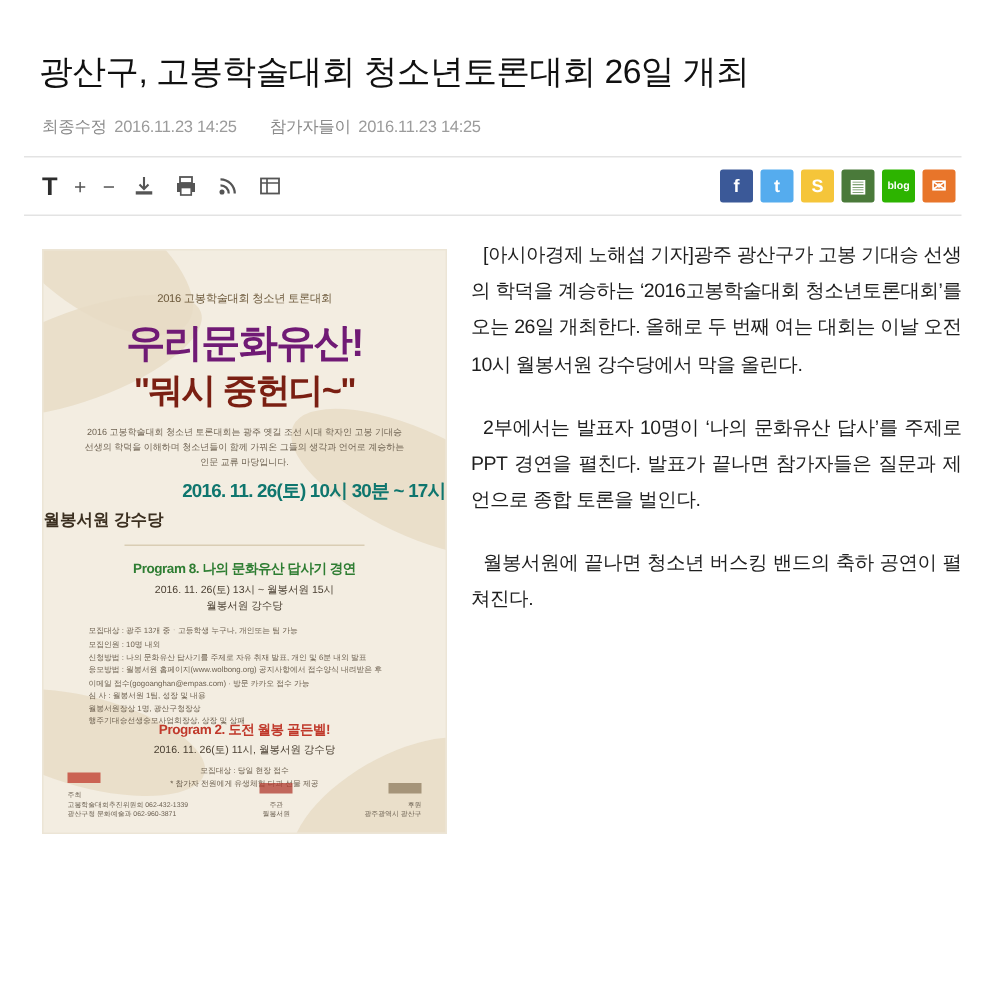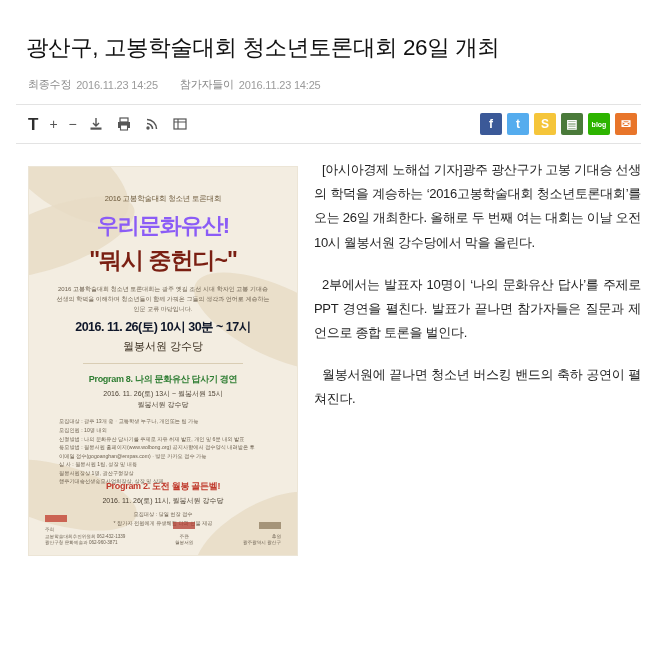--- a/index.html
+++ b/index.html
@@ -142,23 +142,23 @@
     color: #6d5a3c;
     letter-spacing: -0.2px;
     margin-top: 17px;
   }
   .poster .ph-title1 {
     position: absolute;
     top: 44px;
     left: 0;
     right: 0;
     text-align: center;
-    font-size: 22px;
-    font-weight: bold;
-    color: #8b5cf6;
+    font-size: 26px;
+    font-weight: bold;
+    color: #701a75;
     letter-spacing: -1px;
   }
   .poster .ph-title2 {
     position: absolute;
     top: 78px;
     left: 0;
     right: 0;
     text-align: center;
     font-size: 23px;
     font-weight: bold;
@@ -173,34 +173,34 @@
     text-align: center;
     font-size: 6px;
     line-height: 1.6;
     color: #6f6352;
   }
   .poster .ph-date {
     position: absolute;
     top: 152px;
     left: 0;
     right: 0;
-    text-align: center;
+    text-align: right;
     font-size: 12.5px;
     font-weight: bold;
-    color: #0f172a;
+    color: #0f766e;
     letter-spacing: -0.5px;
   }
   .poster .ph-place {
     position: absolute;
     top: 172px;
     left: 0;
     right: 0;
-    text-align: center;
+    text-align: left;
     font-size: 11px;
-    font-weight: normal;
+    font-weight: bold;
     color: #3b2f20;
   }
   .poster .ph-sep {
     position: absolute;
     left: 54px;
     right: 54px;
     height: 1px;
     background: #d9cdb4;
   }
   .poster .prog {

